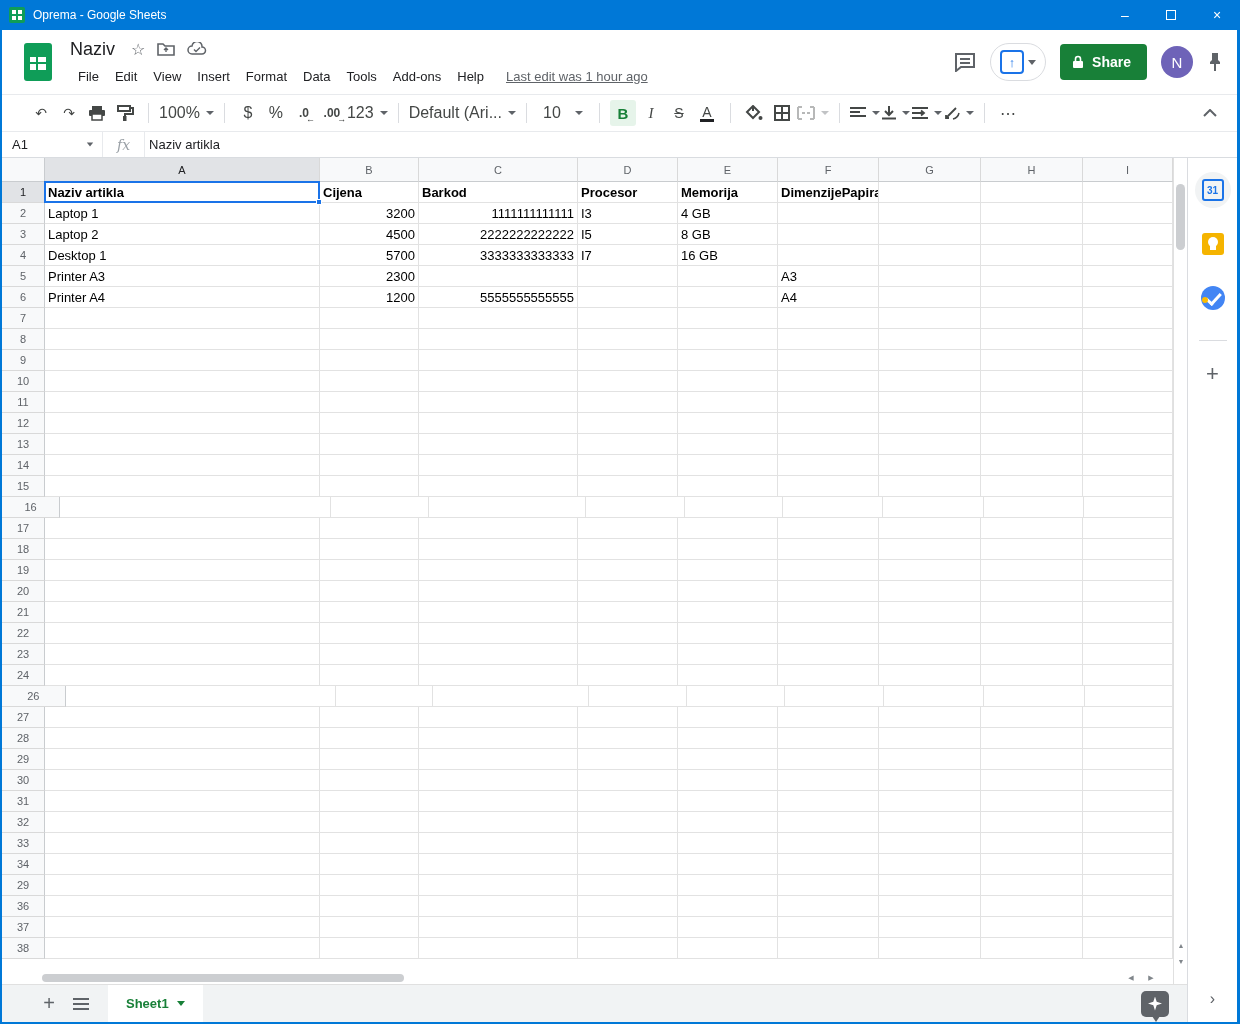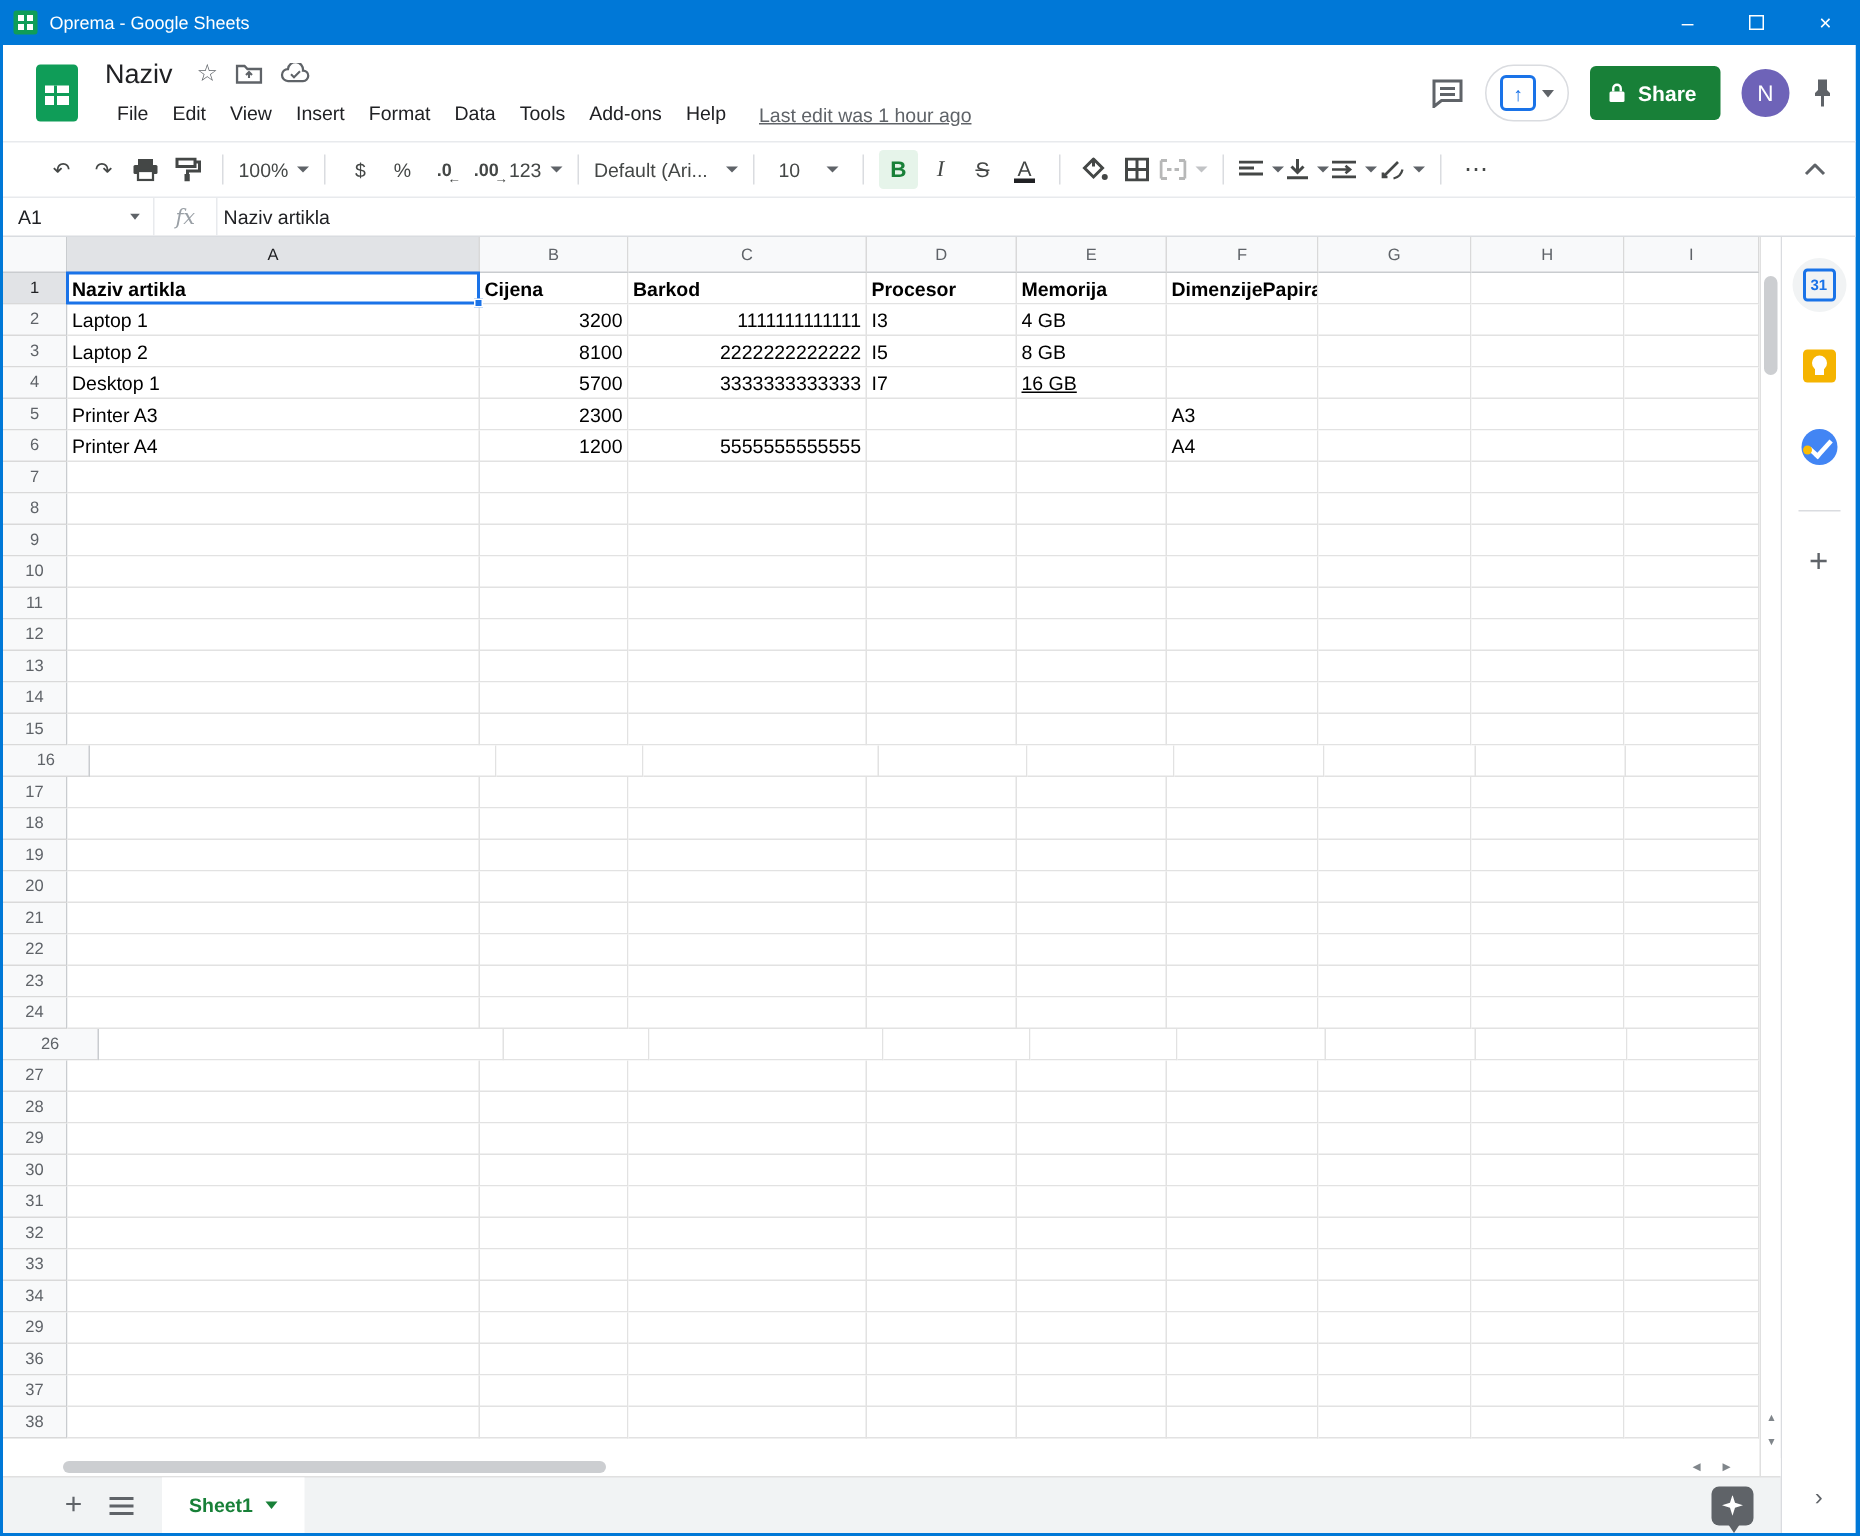--- a/index.html
+++ b/index.html
@@ -57,21 +57,21 @@
                display:flex; align-items:center; gap:8px; font-size:14px; font-weight:bold; }
   .avatar { width:32px; height:32px; border-radius:50%; background:#6e63b8; color:#fff;
             display:flex; align-items:center; justify-content:center; font-size:15px; }
   .pin-icon { color:#5f6368; }
 
   
   .toolbar { height:37px; flex:0 0 37px; background:#fff; border-bottom:1px solid #e8eaed;
              display:flex; align-items:center; padding:0 14px 0 26px; gap:2px; }
   .t-btn { min-width:26px; height:26px; display:flex; align-items:center; justify-content:center;
            color:#444746; font-size:14px; border-radius:3px; cursor:default; gap:2px; }
-  .t-txt { font-size:13px; color:#444746; }
+  .t-txt { font-size:16px; color:#444746; }
   .t-sep { width:1px; height:20px; background:#dadce0; margin:0 8px; flex:0 0 1px; }
   .t-caret { width:0; height:0; border-left:4px solid transparent; border-right:4px solid transparent;
              border-top:4px solid #5f6368; margin-left:4px; }
   .t-bold { color:#188038; font-weight:bold; background:#e6f4ea; font-size:15px; width:26px; }
   .t-italic { font-style:italic; font-family:"Liberation Serif", serif; font-size:15px; }
   .t-strike { text-decoration:line-through; font-size:14px; }
   .t-color { font-size:14px; border-bottom:3px solid #202124; line-height:14px; padding:0 2px; }
   .t-dec { position:relative; font-size:12px; font-weight:bold; }
   .t-dec .sub { position:absolute; bottom:-4px; right:-6px; font-size:9px; font-weight:normal; }
   .t-faded { opacity:.38; }
@@ -397,36 +397,36 @@
               <div class="cell" style="width: 100px;">I3</div>
               <div class="cell" style="width: 100px;">4 GB</div>
               <div class="cell" style="width: 101px;"></div>
               <div class="cell" style="width: 102px;"></div>
               <div class="cell" style="width: 102px;"></div>
               <div class="cell" style="width: 90px;"></div>
             </div>
             <div class="gridrow datarow">
               <div class="cell rowhdr" style="width: 43px;">3</div>
               <div class="cell" style="width: 275px;">Laptop 2</div>
-              <div class="cell num" style="width: 99px;">8100</div>
+              <div class="cell num" style="width: 99px;">4500</div>
               <div class="cell num" style="width: 159px;">2222222222222</div>
               <div class="cell" style="width: 100px;">I5</div>
               <div class="cell" style="width: 100px;">8 GB</div>
               <div class="cell" style="width: 101px;"></div>
               <div class="cell" style="width: 102px;"></div>
               <div class="cell" style="width: 102px;"></div>
               <div class="cell" style="width: 90px;"></div>
             </div>
             <div class="gridrow datarow">
               <div class="cell rowhdr" style="width: 43px;">4</div>
               <div class="cell" style="width: 275px;">Desktop 1</div>
               <div class="cell num" style="width: 99px;">5700</div>
               <div class="cell num" style="width: 159px;">3333333333333</div>
               <div class="cell" style="width: 100px;">I7</div>
-              <div class="cell" style="width: 100px; text-decoration: underline;">16 GB</div>
+              <div class="cell" style="width: 100px;">16 GB</div>
               <div class="cell" style="width: 101px;"></div>
               <div class="cell" style="width: 102px;"></div>
               <div class="cell" style="width: 102px;"></div>
               <div class="cell" style="width: 90px;"></div>
             </div>
             <div class="gridrow datarow">
               <div class="cell rowhdr" style="width: 43px;">5</div>
               <div class="cell" style="width: 275px;">Printer A3</div>
               <div class="cell num" style="width: 99px;">2300</div>
               <div class="cell" style="width: 159px;"></div>

